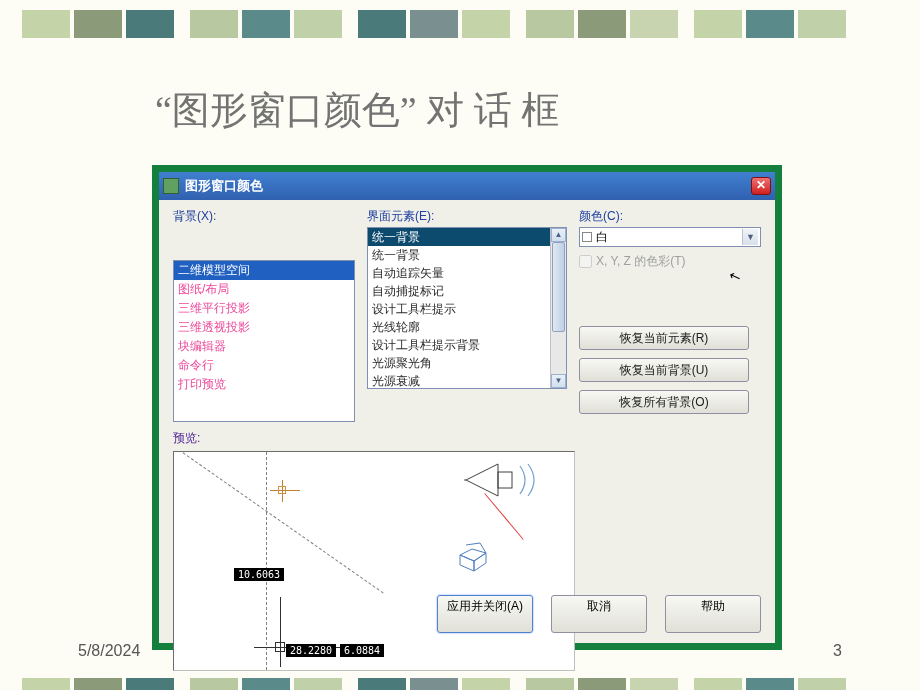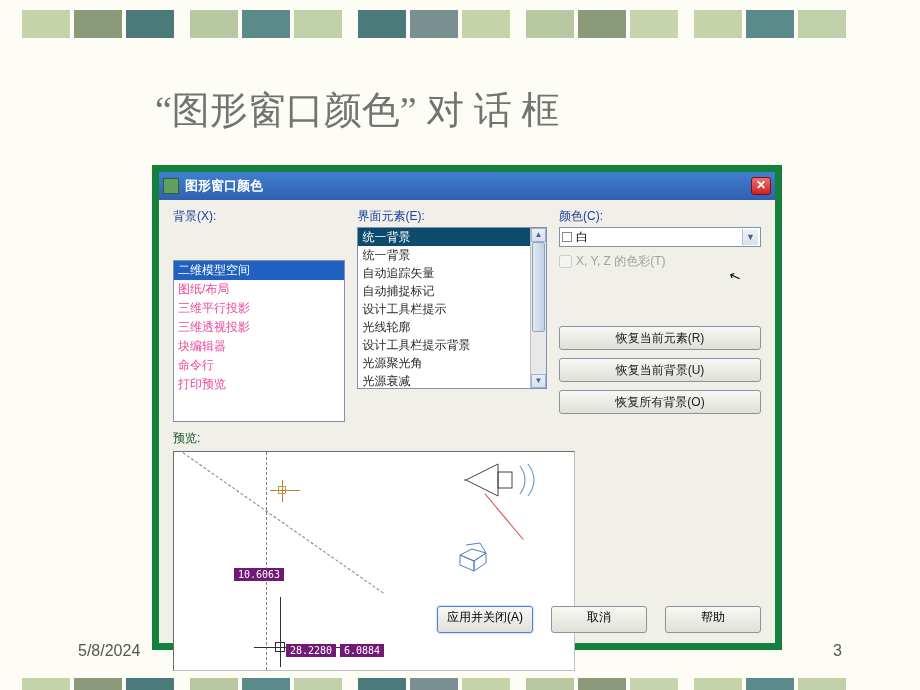--- a/index.html
+++ b/index.html
@@ -239,36 +239,36 @@
       color: black;
       transform: rotate(-20deg);
       pointer-events: none;
     }
     
     .side-buttons {
       margin-top: 56px;
     }
     .btn {
       display: block;
-      width: 202px;
+      width: 170px;
       height: 24px;
       margin-bottom: 8px;
       background: linear-gradient(to bottom, #f8f8f4, #e0e0d8);
       border: 1px solid #9090a0;
       border-radius: 3px;
       font-size: 12px;
       text-align: center;
       line-height: 22px;
       cursor: pointer;
       color: #202020;
     }
     
     .preview-label {
       font-size: 12px;
-      color: #14532d;
+      color: #4c1d95;
       margin-top: 8px;
     }
     
     .preview-box {
       margin-top: 4px;
       width: 402px;
       height: 220px;
       background: white;
       border: 1px inset #c0c0c0;
       position: relative;
@@ -350,21 +350,21 @@
     }
     .pv-camera {
       position: absolute;
       left: 290px;
       top: 6px;
       width: 90px;
       height: 44px;
     }
     .pv-tag {
       position: absolute;
-      background: #701a75;
+      background: #000000;
       color: white;
       font-size: 10px;
       padding: 1px 4px;
       font-family: monospace;
     }
     .pv-tag1 { left: 60px; top: 116px; }
     .pv-tag2 { left: 112px; top: 192px; }
     .pv-tag3 { left: 166px; top: 192px; }
     
     .pv-cube {
@@ -377,21 +377,21 @@
     
     .bottom-buttons {
       position: absolute;
       bottom: 10px;
       right: 14px;
       display: flex;
       gap: 18px;
     }
     .bottom-buttons .btn2 {
       width: 96px;
-      height: 27px;
+      height: 38px;
       background: linear-gradient(to bottom, #f8f8f4, #e0e0d8);
       border: 1px solid #9090a0;
       border-radius: 3px;
       font-size: 12px;
       text-align: center;
       line-height: 20px;
       cursor: pointer;
     }
     .btn-apply {
       border: 1px solid #5080d0 !important;

